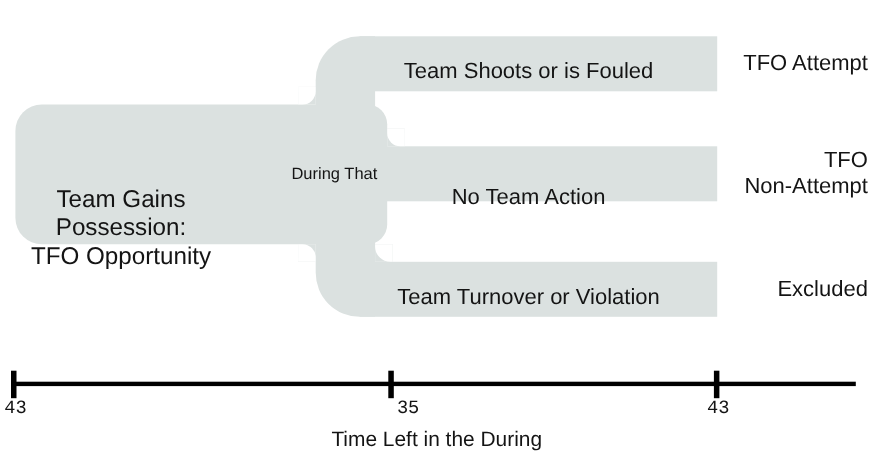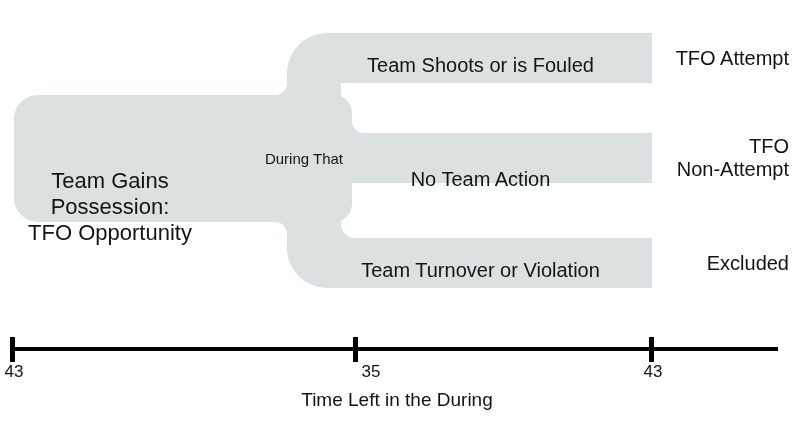--- a/index.html
+++ b/index.html
@@ -46,21 +46,21 @@
   .outcome-1{top:33px;height:50px;}
   .outcome-2{top:132px;height:52px;}
   .outcome-3{top:238px;height:50px;}
 
   
   .tl-line{left:12px;top:347px;width:766px;height:4px;background:var(--axis);}
   .tick{width:5px;height:25px;top:337px;background:var(--axis);}
   .tick-1{left:10px;}
   .tick-2{left:353px;}
   .tick-3{left:649px;}
-  .tick-label{position:absolute;top:362px;width:30px;text-align:center;font-size:17px;}
+  .tick-label{position:absolute;top:362px;width:30px;text-align:center;font-size:17px;font-family:Liberation Mono, monospace;}
   .tlab-1{left:-1px;}
   .tlab-2{left:356px;text-align:center;}
   .tlab-3{left:638px;}
   .axis-title{left:247px;top:388px;width:300px;height:24px;font-size:19px;}
   span{display:block;}
 </style>
 </head>
 <body>
 
 <div class="canvas">

